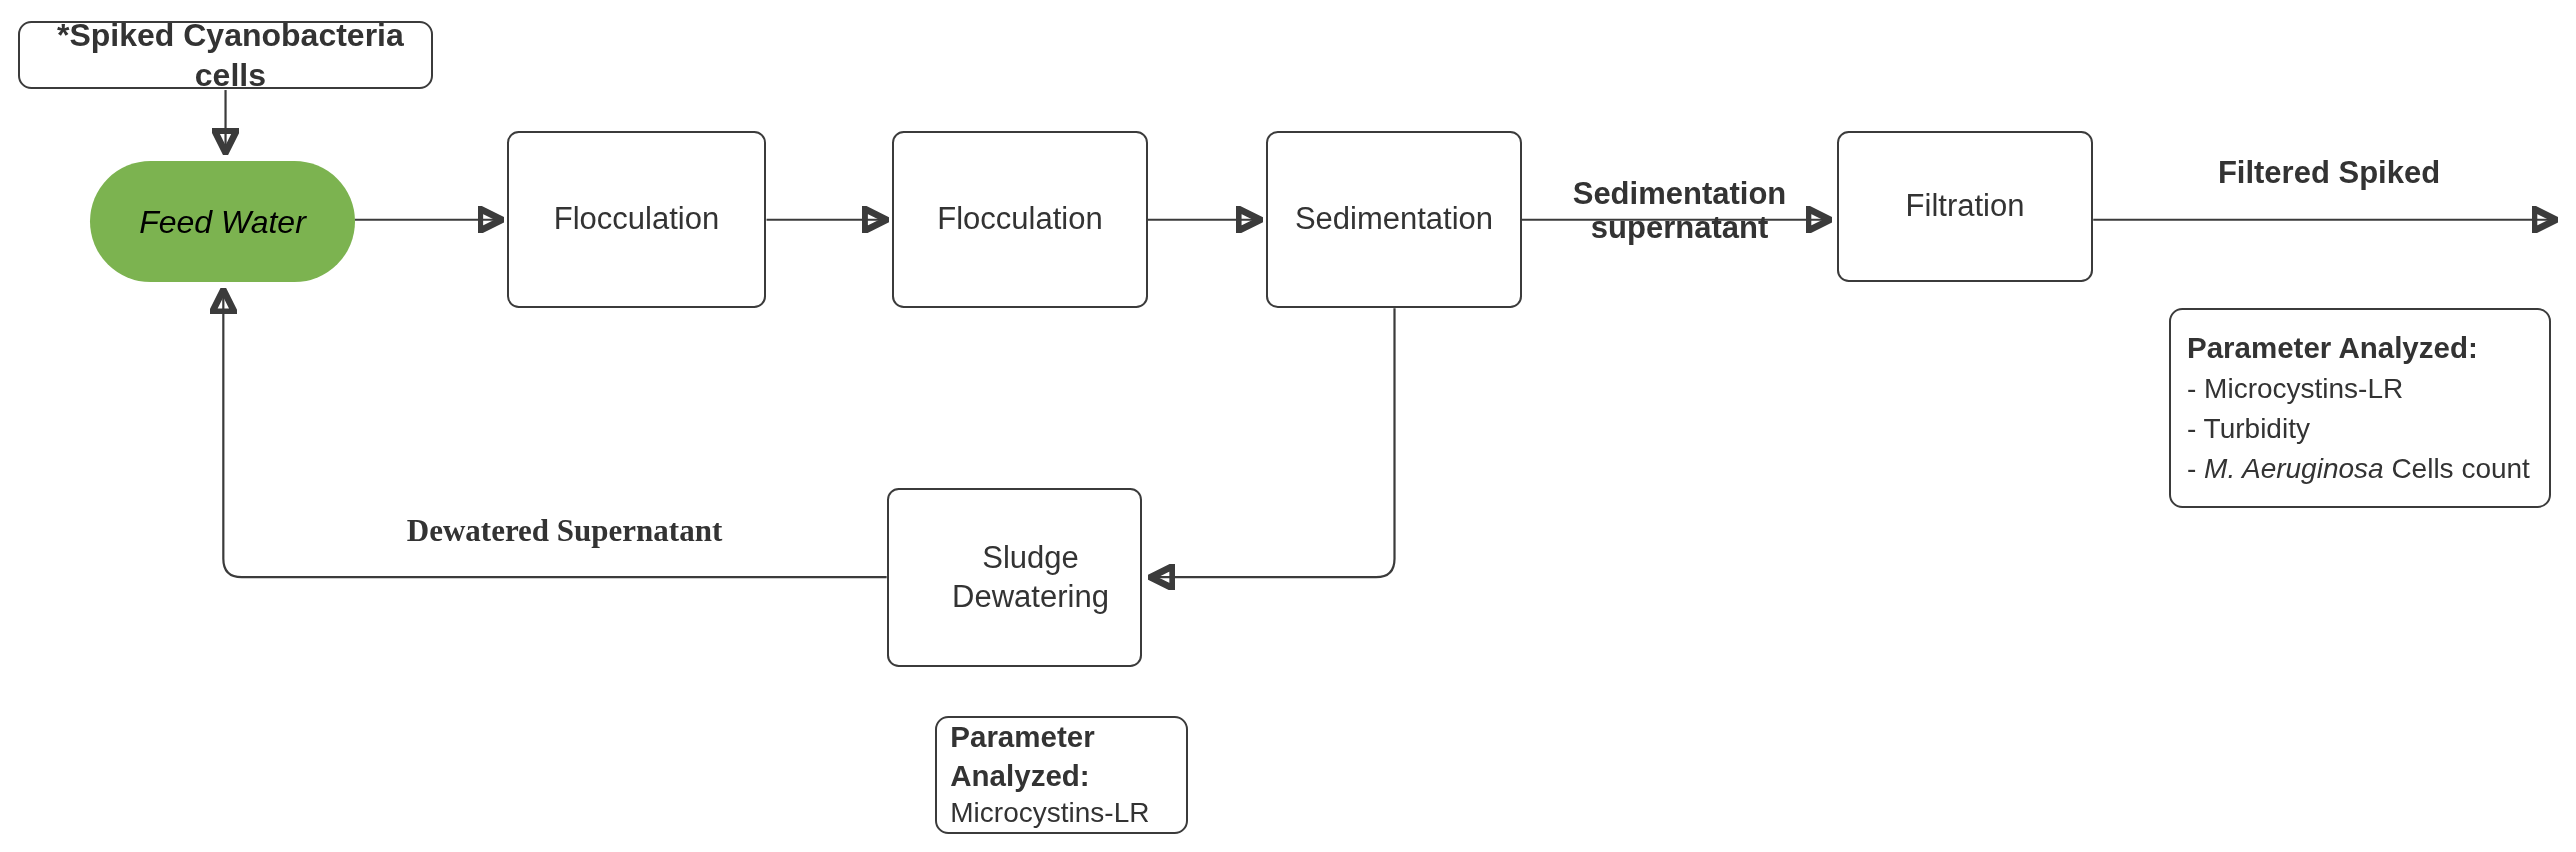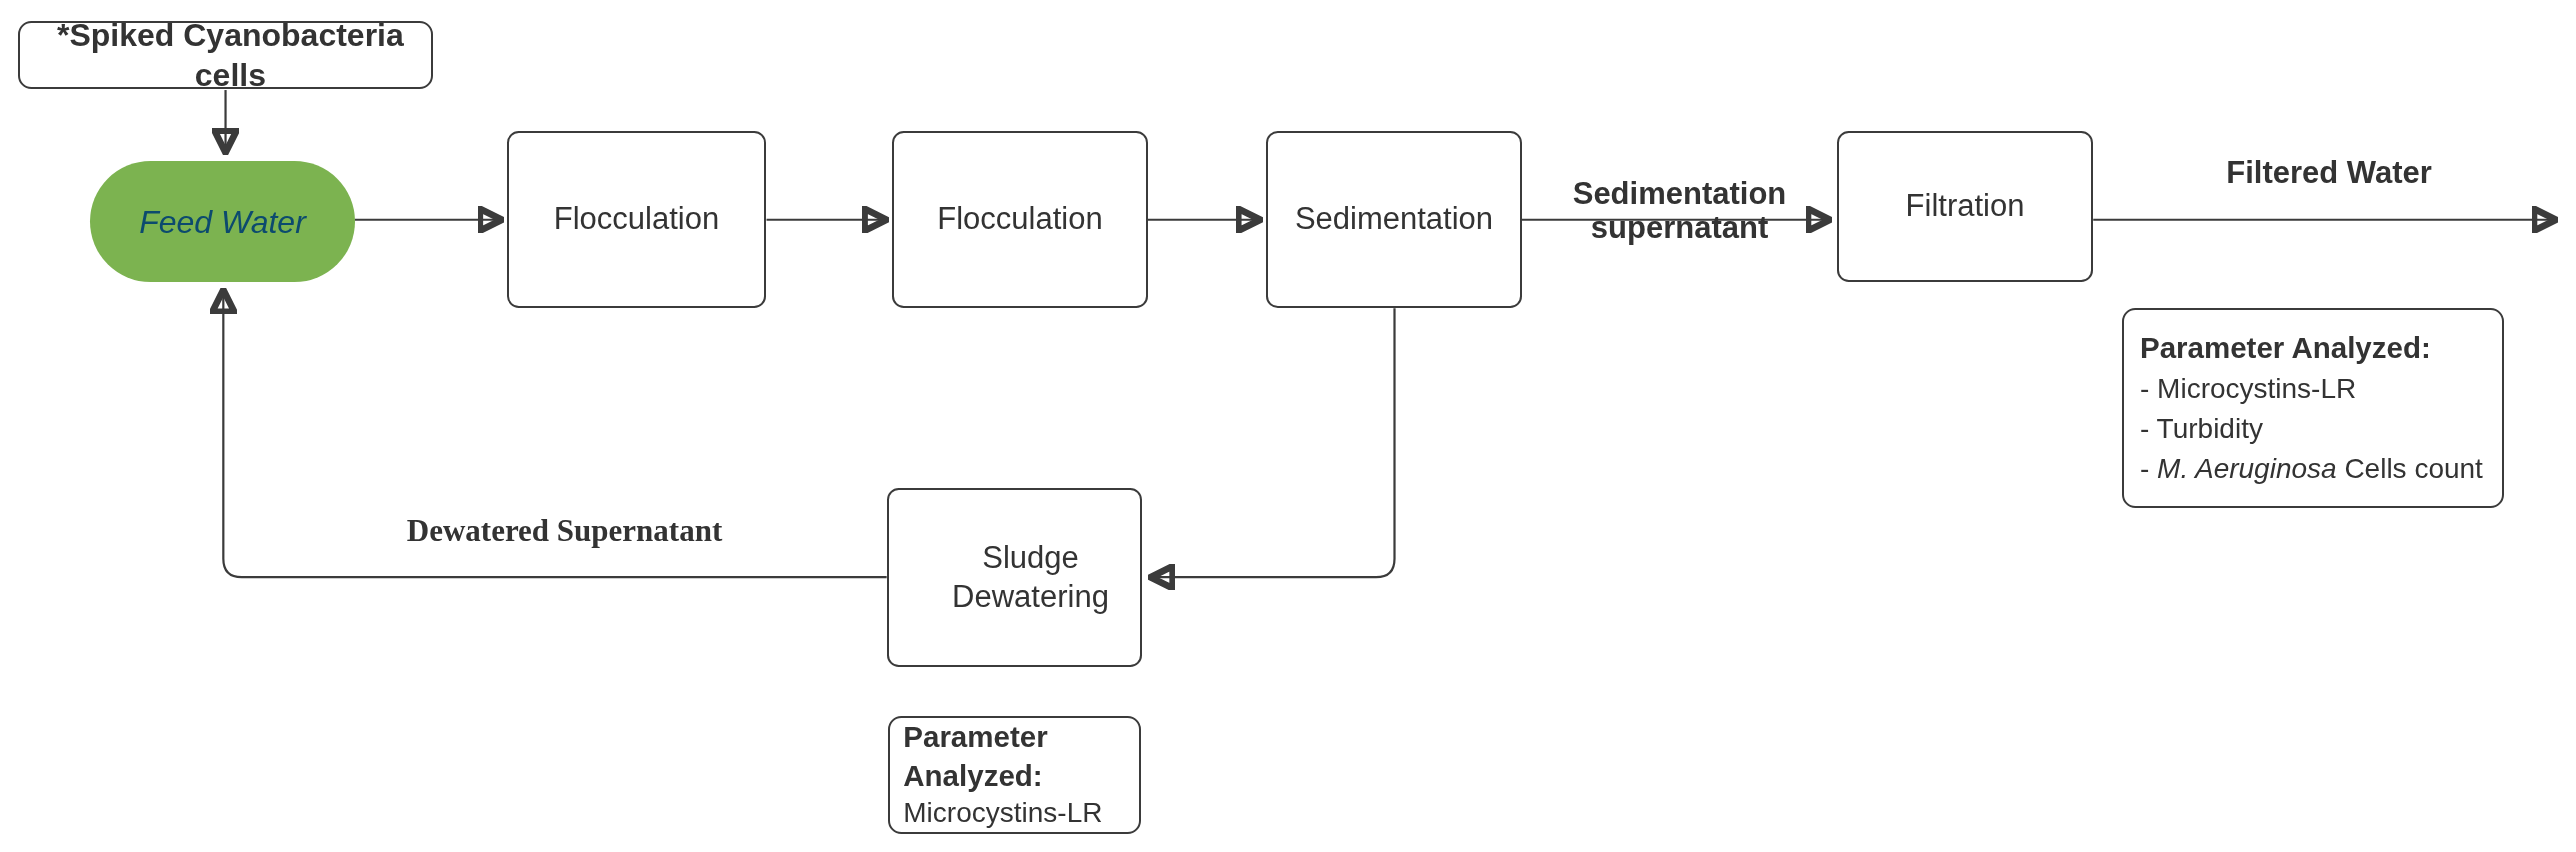--- a/index.html
+++ b/index.html
@@ -50,21 +50,21 @@
     white-space:pre-line;
   }
   .callout{
     position:absolute;
     box-sizing:border-box;
     border:2.2px solid var(--stroke);
     border-radius:13.3px;
     background:#ffffff;
     display:flex;flex-direction:column;justify-content:center;
     padding:10.3px 16px;
-    font-size:28px;line-height:1.42;
+    font-size:28px;line-height:1.42;margin-left:47px;
   }
   .callout .heading{font-weight:bold;font-size:29.5px;}
   .callout .item{white-space:nowrap;}
   .wrap-label{display:inline-block;max-width:195px;}
 </style>
 </head>
 <body>
 
 <div class="canvas">
 
@@ -81,21 +81,21 @@
     <path d="M2064 298 L2480 298" marker-end="url(#arr)"></path>
     <path d="M2840 298 L3465 298" marker-end="url(#arr)"></path>
     <path d="M1892 418 L1892 758 Q1892 783 1867 783 L1564 783" marker-end="url(#arr)"></path>
     <path d="M1203 783 L328 783 Q303 783 303 758 L303 396" marker-end="url(#arr)"></path>
   </svg>
 
   <div class="node note" style="left:18.4px;top:20.6px;width:415px;height:68px;padding-left:9px;">
     <span>*Spiked Cyanobacteria cells</span>
   </div>
 
-  <div class="node pill" style="left: 90px; top: 161px; width: 265px; height: 121px; background: rgb(124, 179, 80); color: #0c4a6e; font-style: italic;">
+  <div class="node pill" style="left: 90px; top: 161px; width: 265px; height: 121px; background: rgb(124, 179, 80); color: #000000; font-style: italic;">
     <span>Feed Water</span>
   </div>
 
   <div class="node" style="left:507px;top:131px;width:259px;height:177px;">
     <span>Flocculation</span>
   </div>
 
   <div class="node" style="left:892px;top:131px;width:256px;height:177px;">
     <span>Flocculation</span>
   </div>
@@ -110,21 +110,21 @@
 
   <div class="node" style="left:887px;top:488px;width:255px;height:179px;padding-left:32px;">
     <span class="wrap-label">Sludge Dewatering</span>
   </div>
 
   <div class="edge-label" style="left:1532px;top:142px;width:295px;">
     <span>Sedimentation supernatant</span>
   </div>
 
   <div class="edge-label" style="left:2174px;top:156px;width:310px;white-space:nowrap;">
-    <span>Filtered Water</span>
+    <span>Filtered Spiked</span>
   </div>
 
   <div class="edge-label" style="left:380px;top:514px;width:369px;white-space:nowrap;font-family:Liberation Serif, serif;">
     <span>Dewatered Supernatant</span>
   </div>
 
   <div class="callout" style="left:2122px;top:308px;width:382px;height:200px;">
     <div class="heading">Parameter Analyzed:</div>
     <div class="item">- Microcystins-LR</div>
     <div class="item">- Turbidity</div>

